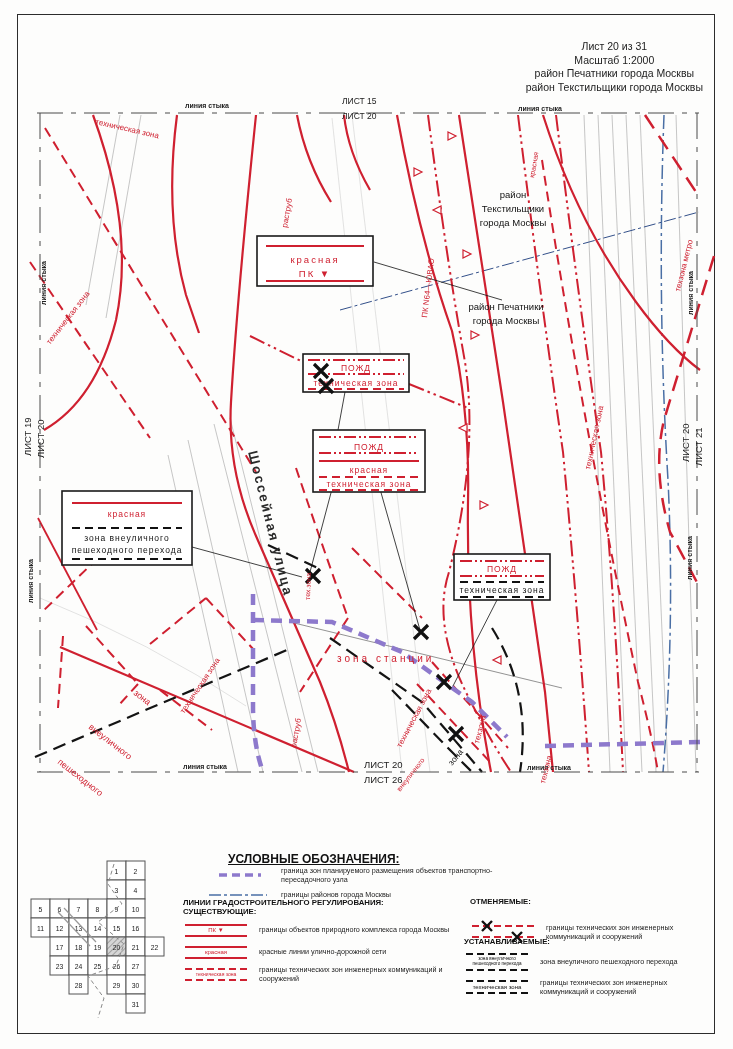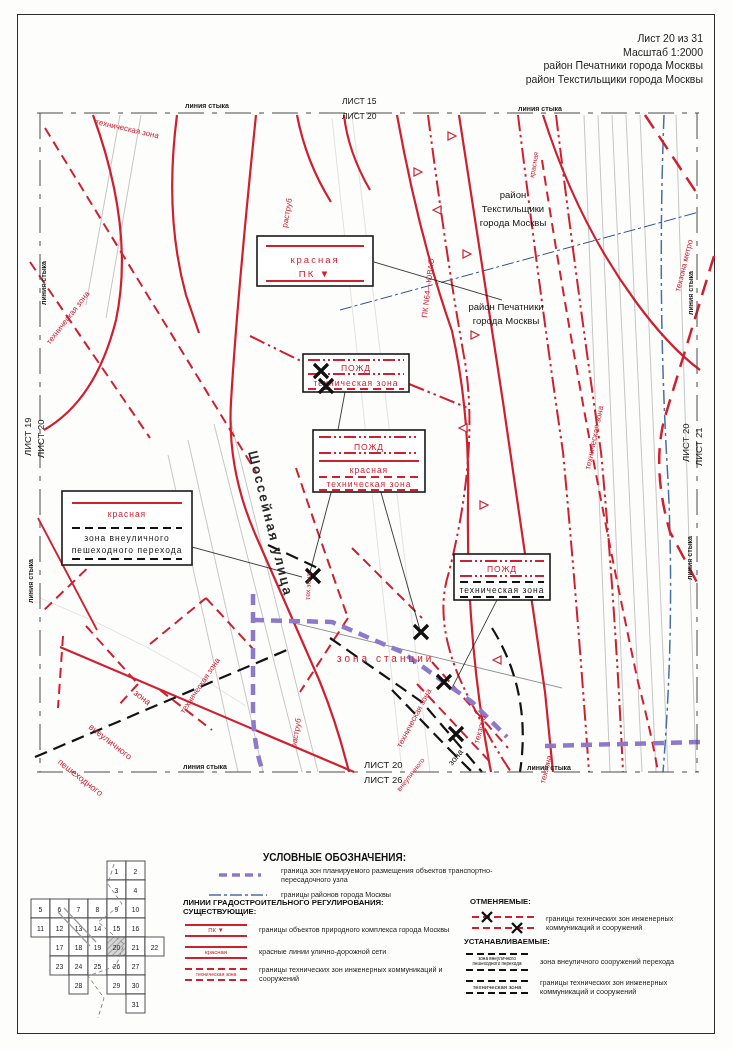--- a/index.html
+++ b/index.html
@@ -1,20 +1,20 @@
 <!DOCTYPE html>
 <html style="--red: #cf2030; --purple: #8d79cc; --blue: #4a6fa5;"><head>
 <meta charset="utf-8">
 <style>
   html,body{margin:0;padding:0;background:#e8e8e6;}
   .page{position:relative;width:733px;height:1049px;background:#fdfdfc;overflow:hidden;
         font-family:"Liberation Sans",sans-serif;color:#1a1a1a;}
   .outer-border{position:absolute;left:17px;top:14px;width:698px;height:1020px;
         border:1px solid #2c2c2c;box-sizing:border-box;}
-  .header{position:absolute;top:32px;right:30px;text-align:right;font-size:10.5px;line-height:1.3;color:#222;}
+  .header{position:absolute;top:40px;right:30px;text-align:center;font-size:10.5px;line-height:1.3;color:#222;}
   svg text{font-family:"Liberation Sans",sans-serif;}
   
   .t-seam{font-size:7px;font-weight:bold;fill:#222;}
   .t-sheet{font-size:8.5px;fill:#222;}
   .t-sheetb{font-size:9.5px;fill:#222;}
   .t-region{font-size:9.5px;fill:#111;text-anchor:middle;}
   .t-street{font-size:13.5px;font-weight:bold;fill:#2a2a2a;letter-spacing:2px;}
   .t-red{font-size:8px;fill:var(--red);}
   .t-red7{font-size:7px;fill:var(--red);}
   .t-red9{font-size:9px;fill:var(--red);}
@@ -39,21 +39,21 @@
   .frame{stroke:#4a4a4a;stroke-width:1;fill:none;stroke-dasharray:26 8 5 8;}
   .leader{stroke:#111;stroke-width:.8;fill:none;}
   .xmark{stroke:#111;stroke-width:3.2;fill:none;}
   .tri{fill:#fff;stroke:var(--red);stroke-width:1.2;}
   .cobox{fill:#fff;stroke:#1a1a1a;stroke-width:1.6;}
   .cl-sol{stroke:var(--red);stroke-width:2.2;}
   .cl-ddd{stroke:var(--red);stroke-width:2;stroke-dasharray:12 3 2 3 2 3;}
   .cl-dash{stroke:var(--red);stroke-width:2;stroke-dasharray:8 5;}
   .cl-bdash{stroke:#111;stroke-width:2;stroke-dasharray:8 5;}
   
-  .legend-title{position:absolute;font-size:10px;font-weight:bold;color:#111;margin-left:35px;}
+  .legend-title{position:absolute;font-size:12px;font-weight:bold;text-decoration:underline;color:#111;}
   .lt{font-size:7.8px;font-weight:bold;color:#111;}
   .lrow{display:flex;align-items:center;margin-bottom:4px;}
   .lsym{flex:0 0 68px;margin-right:8px;}
   .llab{font-size:7.2px;line-height:1.3;color:#222;}
   .sl-red{stroke:var(--red);stroke-width:2;}
   .sl-red-ddd{stroke:var(--red);stroke-width:1.8;stroke-dasharray:9 2.5 2 2.5 2 2.5;}
   .sl-red-dash{stroke:var(--red);stroke-width:1.8;stroke-dasharray:7 4;}
   .sl-blk-dash{stroke:#111;stroke-width:1.8;stroke-dasharray:7 4;}
   .sl-ppl{stroke:var(--purple);stroke-width:3.5;stroke-dasharray:8 5;}
   .sl-blu{stroke:var(--blue);stroke-width:1.6;stroke-dasharray:12 3 3 3;}
@@ -346,42 +346,42 @@
       <svg class="lsym" width="68" height="18">
         <line class="sl-red-dash" x1="2" y1="4" x2="64" y2="4"></line>
         <text class="st-red5" x="33" y="11">техническая зона</text>
         <line class="sl-red-dash" x1="2" y1="15" x2="64" y2="15"></line>
       </svg>
       <div class="llab" style="width:200px;">границы технических зон инженерных коммуникаций и сооружений</div>
     </div>
   </div>
 
   <div style="position:absolute;left:470px;top:897px;width:250px;">
-    <div class="lt" style="margin-bottom:5px;">ОТМЕНЯЕМЫЕ:</div>
+    <div class="lt" style="margin-bottom:14px;">ОТМЕНЯЕМЫЕ:</div>
     <div class="lrow">
       <svg class="lsym" width="68" height="24">
         <line class="sl-red-dash" x1="2" y1="6" x2="64" y2="6"></line>
         <line class="sl-red-dash" x1="2" y1="17" x2="64" y2="17"></line>
         <path class="sx" d="M12,1 L22,11 M12,11 L22,1"></path>
         <path class="sx" d="M42,12 L52,22 M42,22 L52,12"></path>
       </svg>
       <div class="llab" style="width:168px;">границы технических зон инженерных коммуникаций и сооружений</div>
     </div>
   </div>
 
   <div style="position:absolute;left:464px;top:937px;width:256px;">
     <div class="lt" style="margin-bottom:5px;">УСТАНАВЛИВАЕМЫЕ:</div>
     <div class="lrow">
       <svg class="lsym" width="68" height="22">
         <line class="sl-blk-dash" x1="2" y1="3" x2="64" y2="3"></line>
         <text class="st-blk4" x="33" y="9">зона внеуличного</text>
         <text class="st-blk4" x="33" y="14">пешеходного перехода</text>
         <line class="sl-blk-dash" x1="2" y1="19" x2="64" y2="19"></line>
       </svg>
-      <div class="llab" style="width:160px;">зона  внеуличного сооружений перехода</div>
+      <div class="llab" style="width:160px;">зона  внеуличного пешеходного перехода</div>
     </div>
     <div class="lrow">
       <svg class="lsym" width="68" height="20">
         <line class="sl-blk-dash" x1="2" y1="4" x2="64" y2="4"></line>
         <text class="st-blk" x="33" y="12">техническая зона</text>
         <line class="sl-blk-dash" x1="2" y1="16" x2="64" y2="16"></line>
       </svg>
       <div class="llab" style="width:168px;">границы технических зон инженерных коммуникаций и сооружений</div>
     </div>
   </div>

